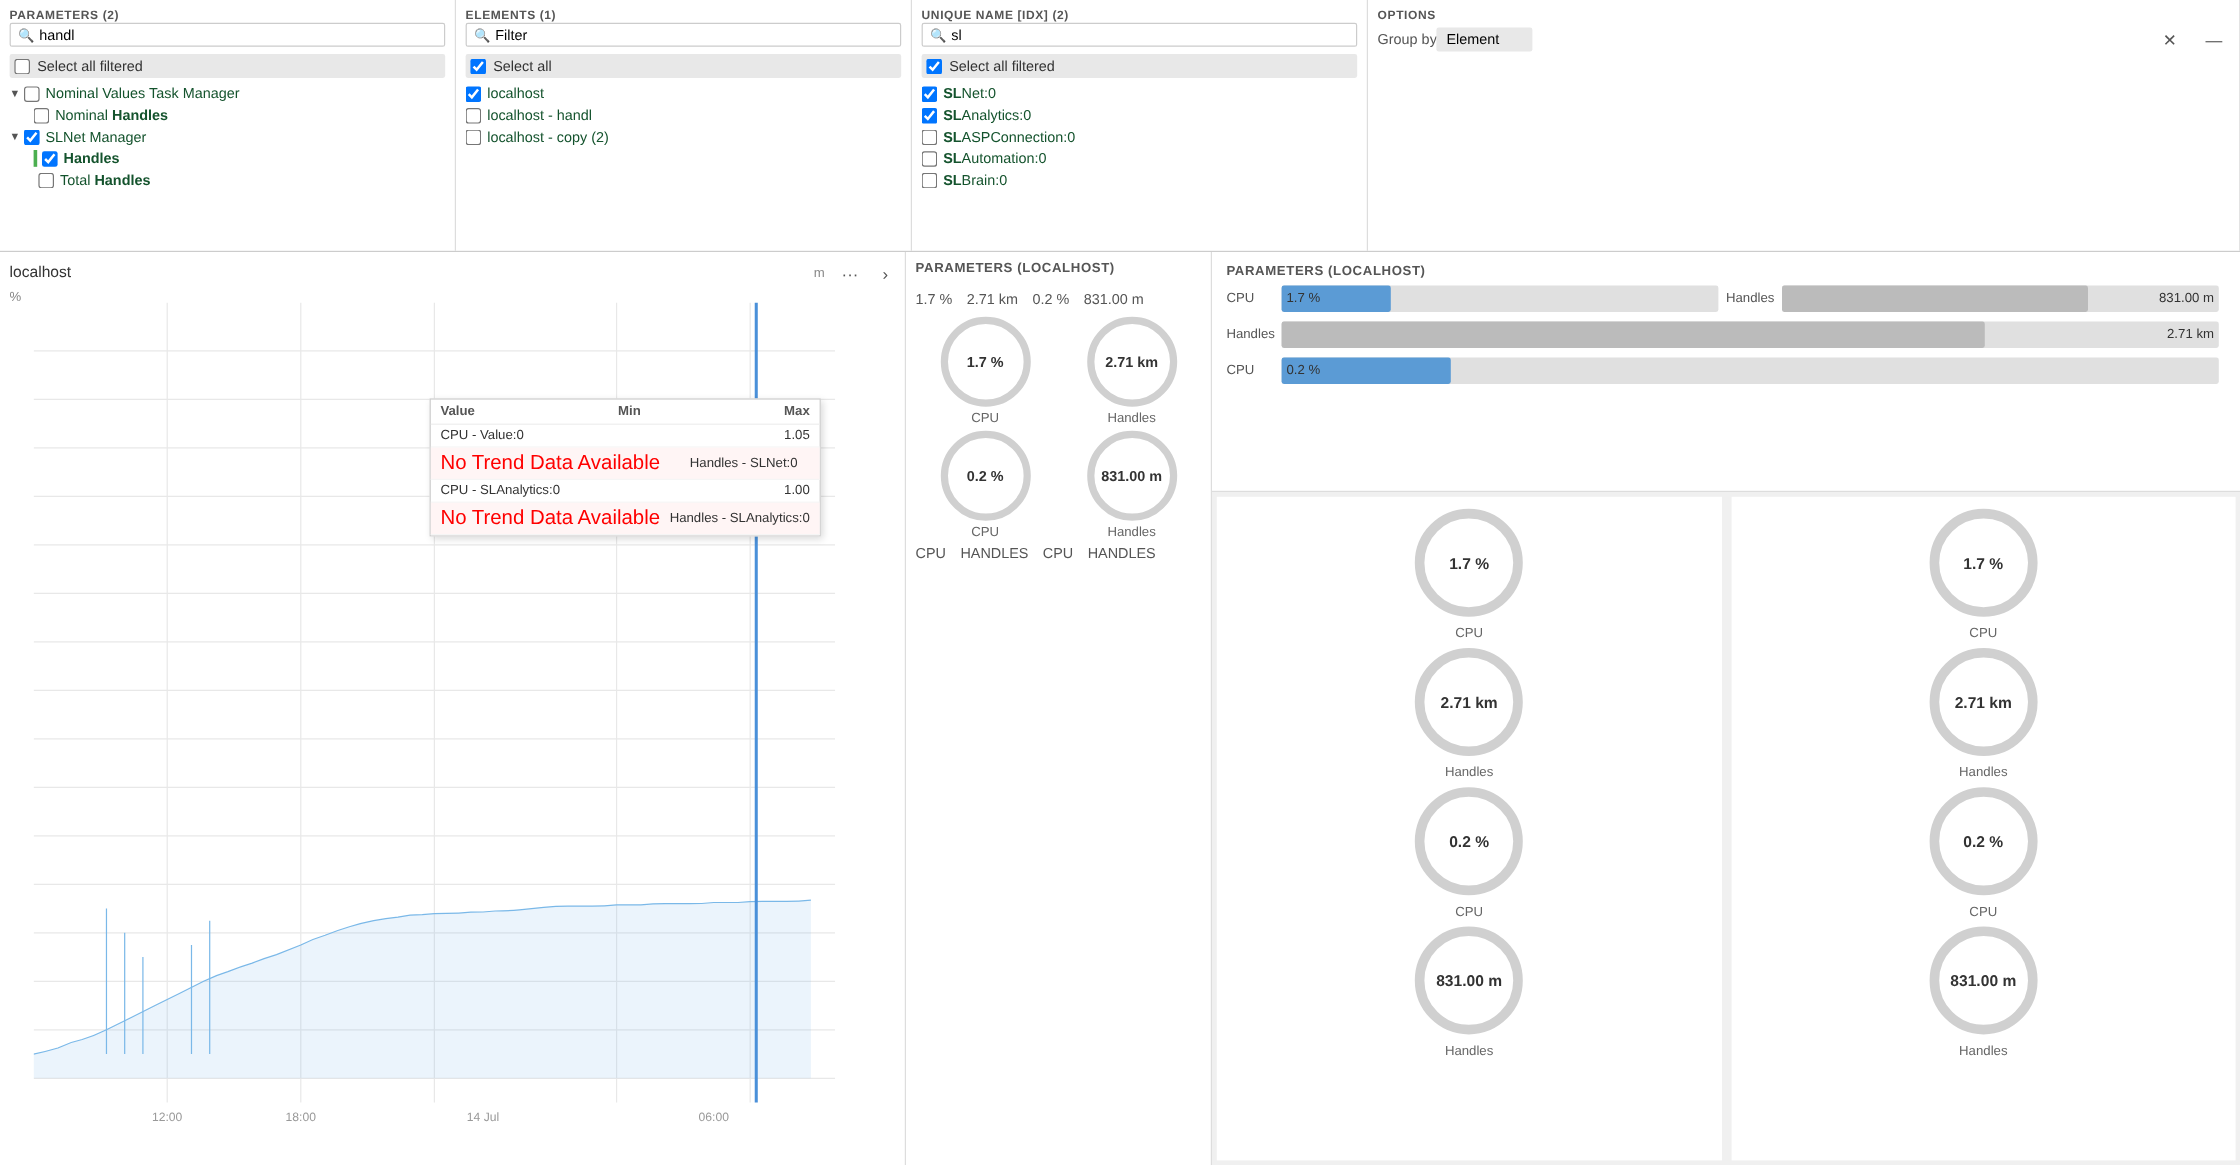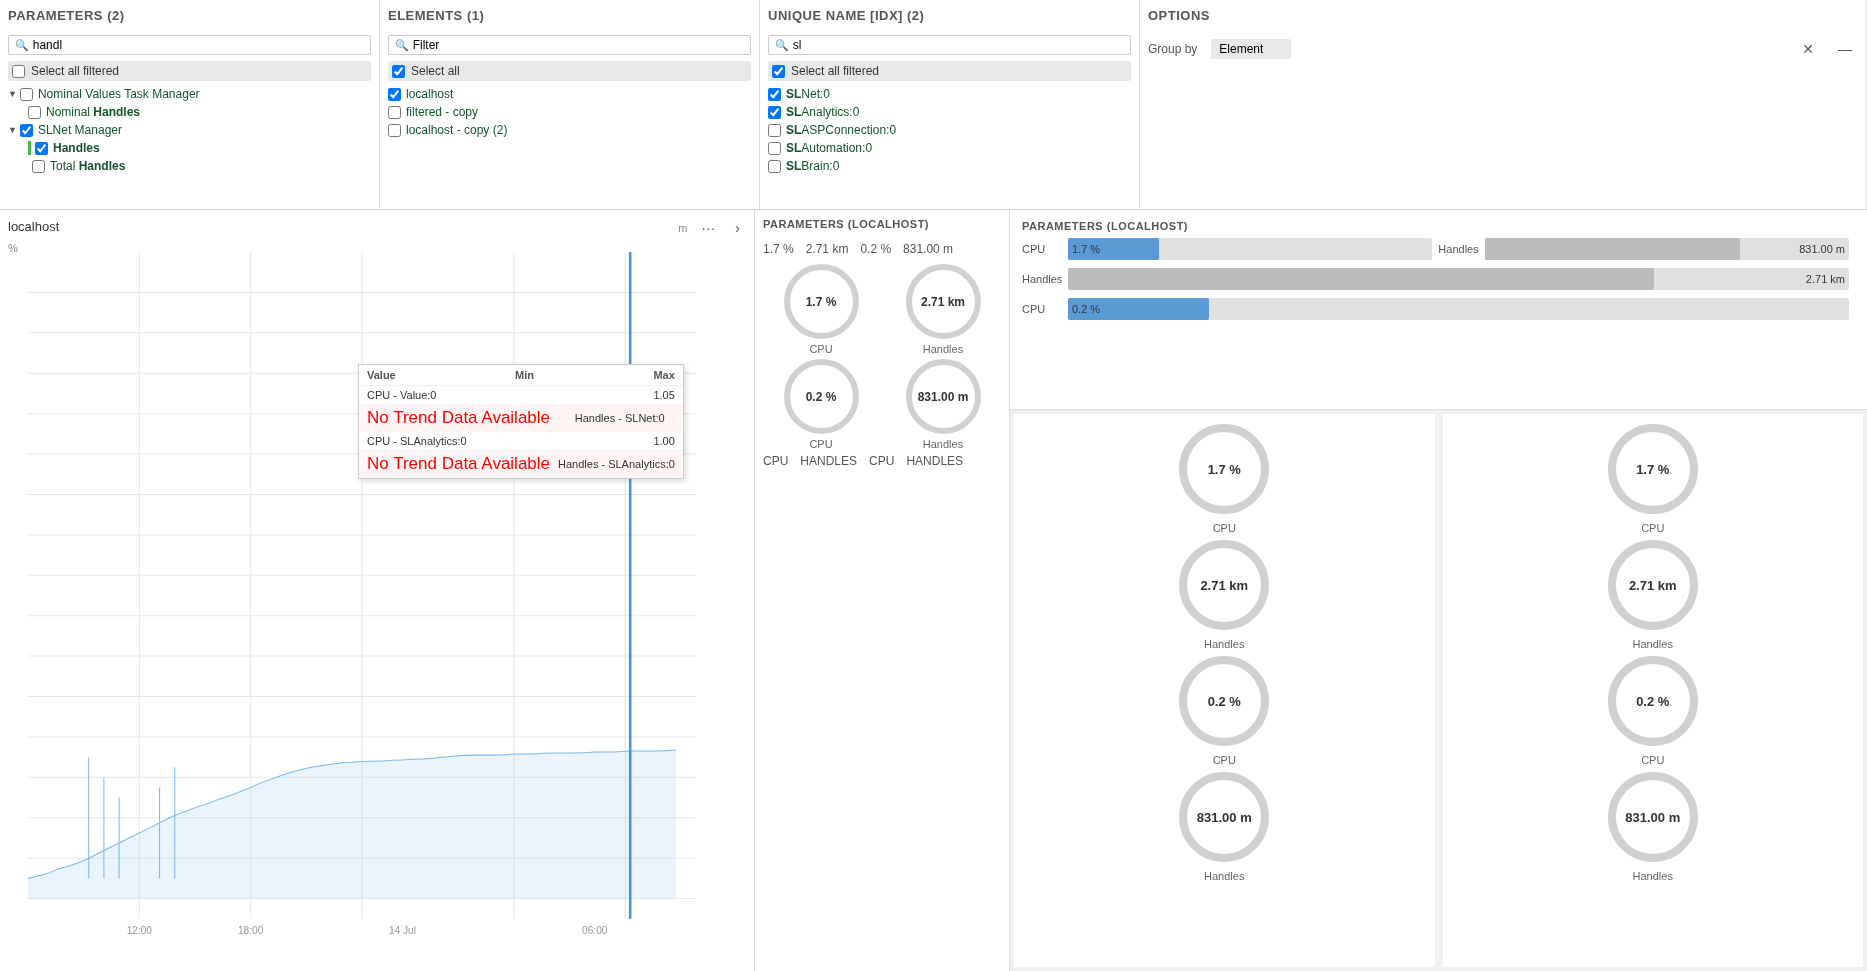--- a/index.html
+++ b/index.html
@@ -17,24 +17,24 @@
       overflow: hidden;
       display: flex;
       flex-direction: column;
     }
     .panel-section.parameters { width: 380px; }
     .panel-section.elements { width: 380px; }
     .panel-section.unique-name { width: 380px; }
     .panel-section.options { flex: 1; }
 
     .section-header {
-      font-size: 13px;
+      font-size: 10px;
       font-weight: bold;
       color: #555;
-      margin-bottom: 12px;
+      margin-bottom: 0;
       letter-spacing: 0.5px;
     }
     .search-box {
       display: flex;
       align-items: center;
       border: 1px solid #ccc;
       border-radius: 2px;
       padding: 2px 6px;
       margin-bottom: 6px;
       background: #fff;
@@ -66,21 +66,21 @@
       cursor: pointer;
     }
     .tree-chevron { font-size: 9px; margin-right: 3px; color: #555; }
     .tree-item input[type=checkbox] { margin-right: 5px; }
     .tree-item-label { font-size: 12px; color: #14532d; }
     .green-bar { width: 3px; height: 14px; background: #4caf50; display: inline-block; margin-right: 4px; }
 
     .options-content {
       display: flex;
       align-items: center;
-      gap: 14px;
+      gap: 0;
       padding-top: 4px;
     }
     .options-label { color: #555; font-size: 12px; }
     .btn-icon { background: none; border: none; cursor: pointer; font-size: 14px; color: #555; padding: 2px 6px; }
     .options-input-box {
       background: #e8e8e8;
       padding: 3px 8px;
       border-radius: 2px;
       min-width: 80px;
       font-size: 12px;
@@ -107,21 +107,20 @@
     
     .chart-tooltip {
       position: absolute;
       top: 90px;
       left: 350px;
       background: #fff;
       border: 1px solid #ccc;
       box-shadow: 2px 2px 6px rgba(0,0,0,0.15);
       z-index: 10;
       min-width: 220px;
-      margin-top: 32px;
     }
     .tooltip-header {
       display: flex;
       justify-content: space-between;
       padding: 4px 8px;
       border-bottom: 1px solid #eee;
     }
     .tooltip-col { font-size: 11px; color: #555; font-weight: bold; }
     .tooltip-row {
       padding: 3px 8px;
@@ -333,21 +332,21 @@
     <div class="select-all-row">
       <input type="checkbox" checked="" style="">
       <span class="select-all-label">Select all</span>
     </div>
     <div class="tree-item">
       <input type="checkbox" checked="" style="">
       <span class="tree-item-label">localhost</span>
     </div>
     <div class="tree-item">
       <input type="checkbox" style="">
-      <span class="tree-item-label">filtered - copy</span>
+      <span class="tree-item-label">localhost - handl</span>
     </div>
     <div class="tree-item">
       <input type="checkbox" style="">
       <span class="tree-item-label">localhost - copy (2)</span>
     </div>
   </div>
 
   <div class="panel-section unique-name">
     <div class="section-header">UNIQUE NAME [IDX] (2)</div>
     <div class="search-box">

